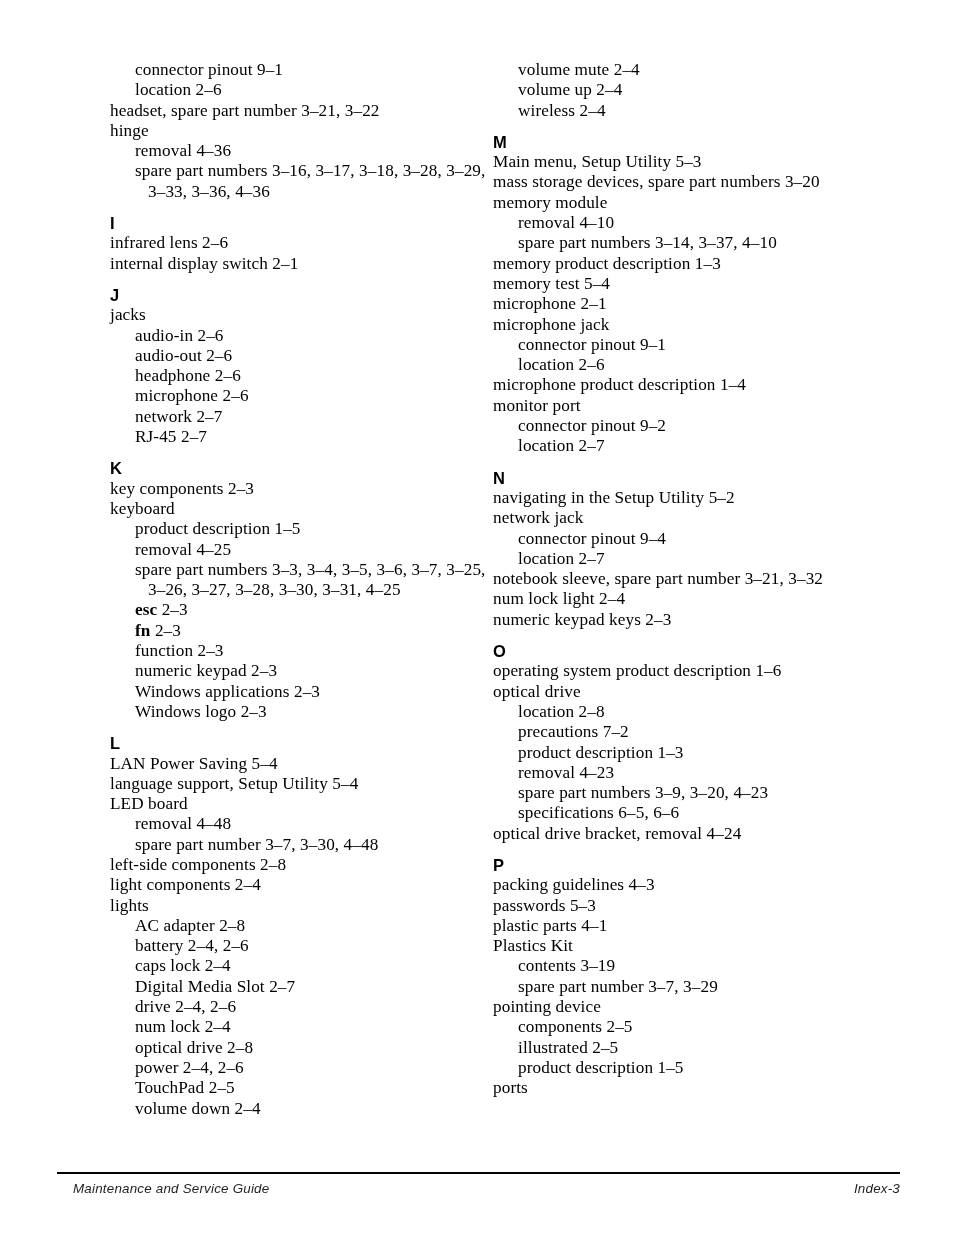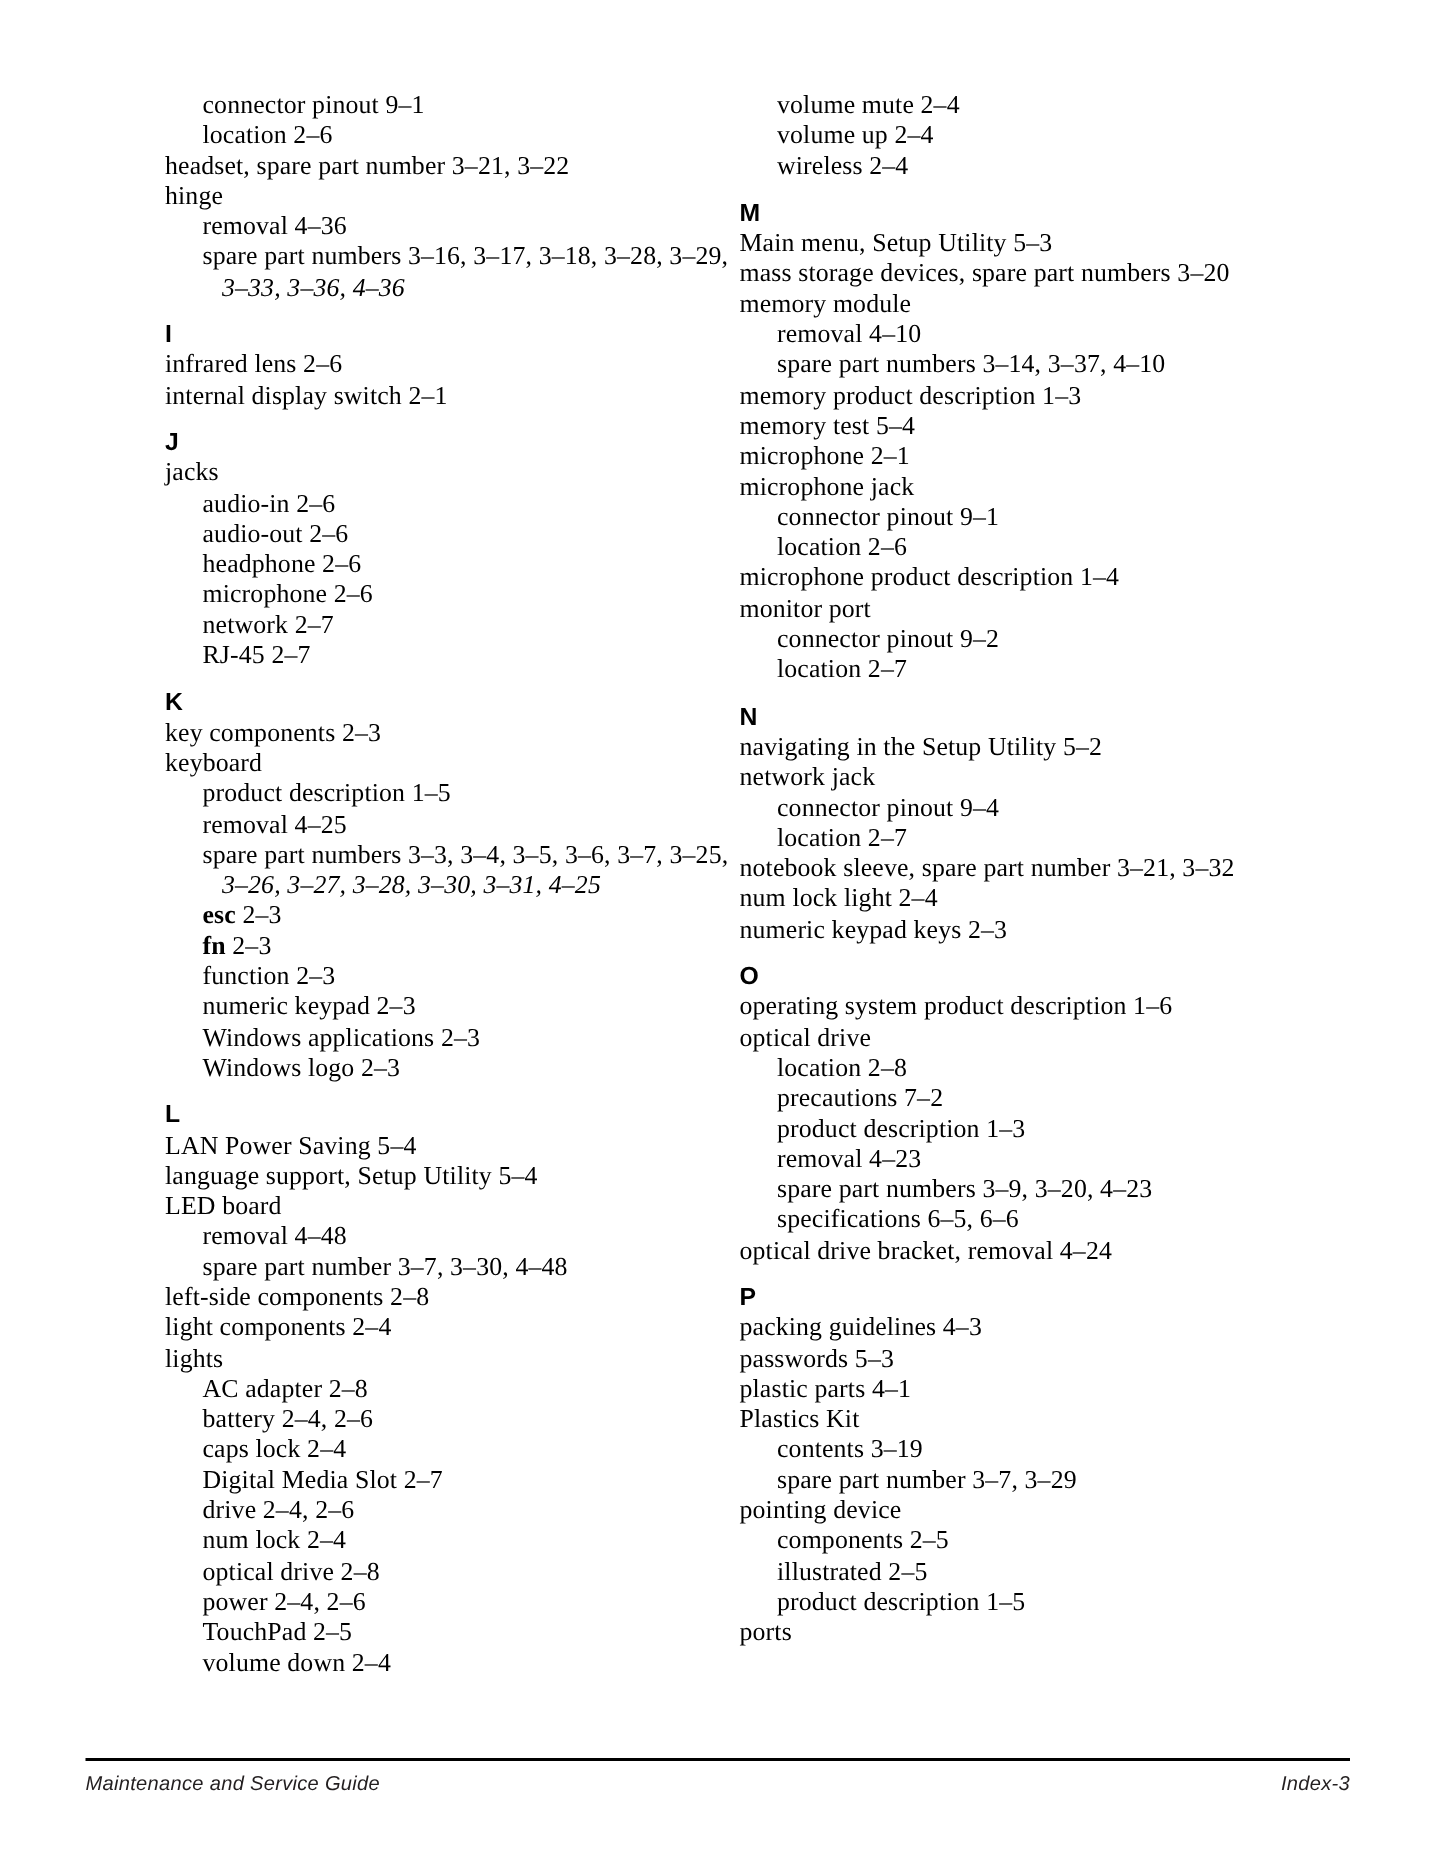--- a/index.html
+++ b/index.html
@@ -52,21 +52,20 @@
   .lvl1 { padding-left: 25px; }
 
   
   .entry.wrap {
     white-space: normal;
     text-indent: 0;
   }
   .cont {
     display: block;
     padding-left: 13px;
-    font-style: italic;
   }
 
   
   .section-letter {
     font-family: "Liberation Sans", "DejaVu Sans", sans-serif;
     font-weight: bold;
     font-size: 16.5px;
     line-height: 20.3px;
     margin-top: 11px;
     letter-spacing: 0;
@@ -81,20 +80,21 @@
   }
   #footer .rule {
     width: 843px;
     height: 1.6px;
     background: #000000;
   }
   #footer .row {
     position: relative;
     margin-top: 7px;
     height: 20px;
+    margin-left: 16px;
   }
   .footer-text {
     font-family: "Liberation Sans", "DejaVu Sans", sans-serif;
     font-style: italic;
     font-size: 13.4px;
     color: #231f20;
     letter-spacing: 0.2px;
   }
   .footer-left  { position: absolute; left: 0; top: 0; }
   .footer-right { position: absolute; right: 0; top: 0; }

